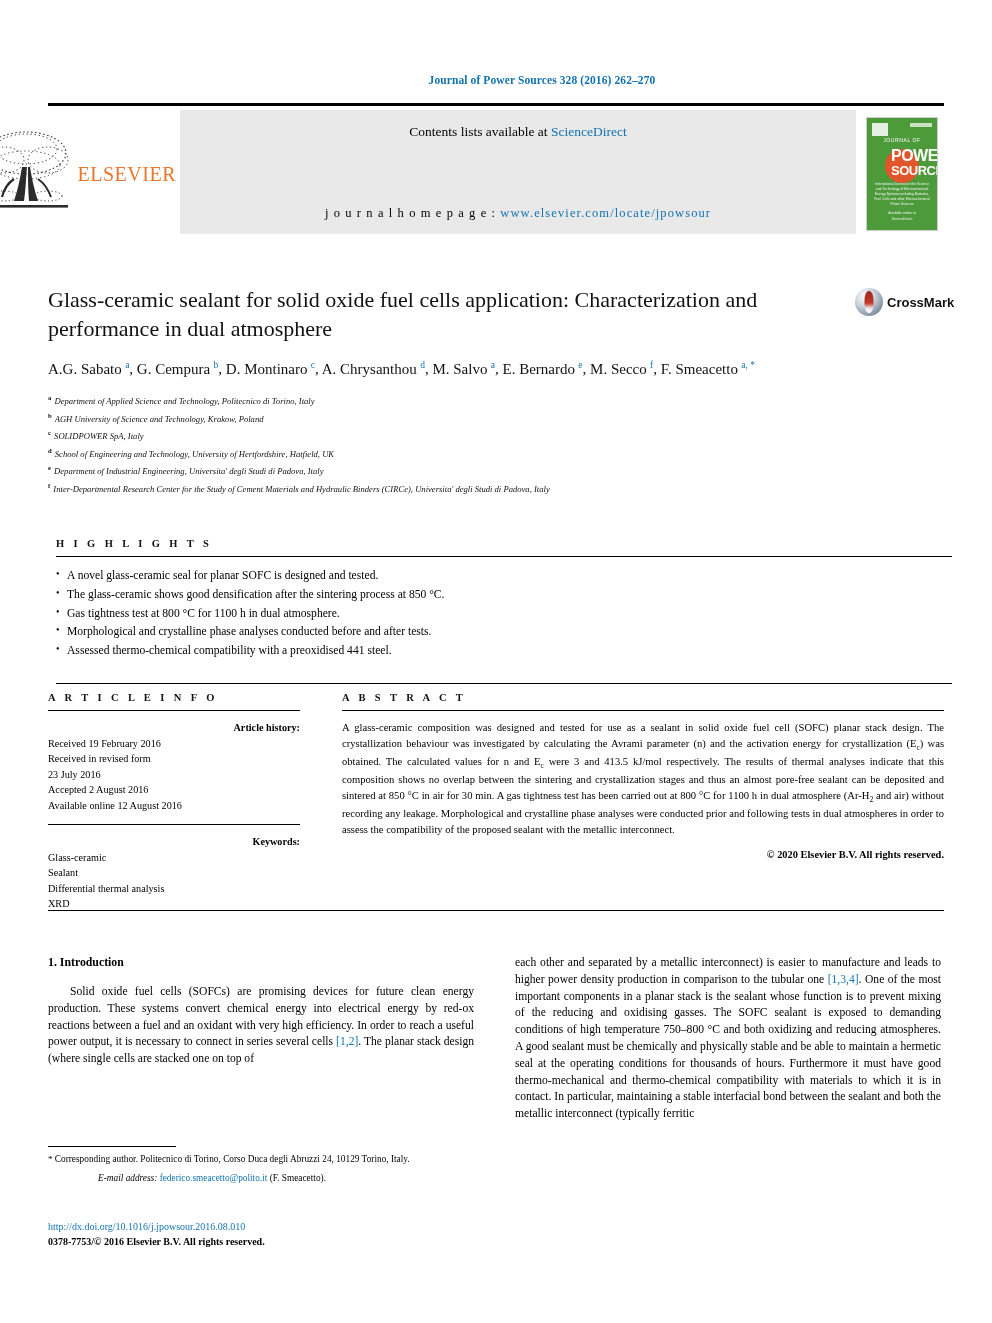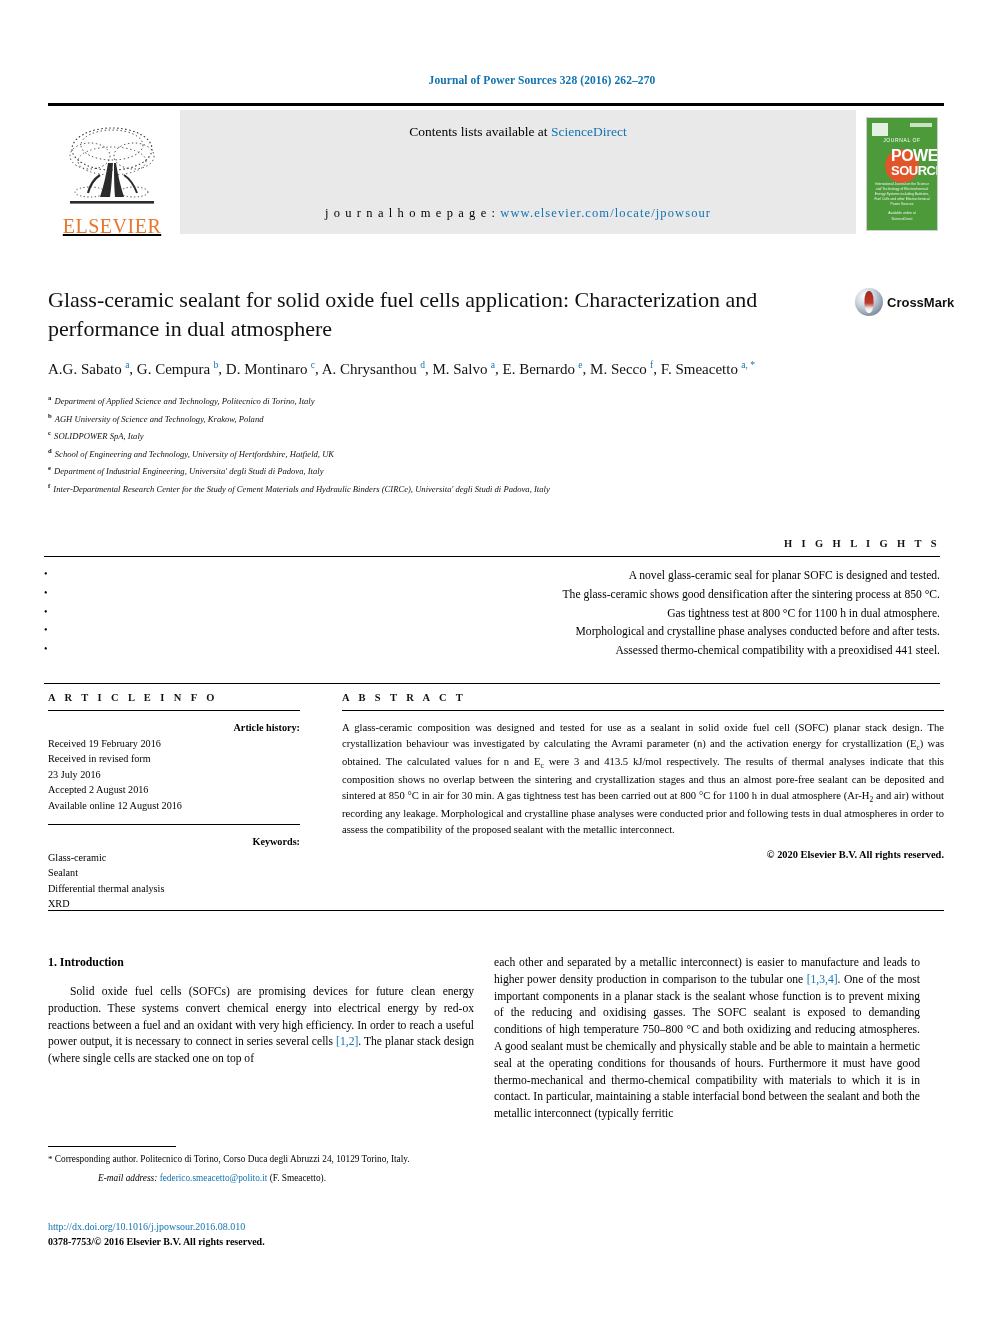--- a/index.html
+++ b/index.html
@@ -49,25 +49,24 @@
     position: relative;
     display: flex;
     align-items: stretch;
     height: 128px;
     padding-top: 4px;
   }
   .elsevier-logo {
     width: 128px;
     flex: 0 0 128px;
     display: flex;
-    flex-direction: column;
+    flex-direction: row;
     align-items: center;
     justify-content: flex-end;
     padding-bottom: 2px;
-    text-decoration: underline;
   }
   .tree {
     width: 104px;
     height: 92px;
     position: relative;
   }
   .elsevier-word {
     font-family: "Liberation Serif", serif;
     font-size: 20px;
     letter-spacing: 0.5px;
@@ -249,23 +248,22 @@
     font-style: normal;
     font-weight: bold;
     font-size: 6.6px;
     padding-right: 1px;
   }
 
   
   .hl-section {
     position: absolute;
     top: 538px;
-    left: 44px;
+    left: 56px;
     width: 896px;
-    text-align: right;
   }
   .sec-label {
     font-size: 10.5px;
     font-weight: bold;
     letter-spacing: 3.4px;
     color: #111;
   }
   .rule {
     border-top: 1px solid #000;
     margin-top: 7px;
@@ -343,21 +341,21 @@
     border-top: 1px solid #000;
   }
 
   
   .body-cols {
     position: absolute;
     top: 955px;
     left: 48px;
     width: 896px;
     display: flex;
-    gap: 20px;
+    gap: 41px;
   }
   .col {
     width: 426px;
     flex: 0 0 426px;
   }
   .h2 {
     font-size: 11.8px;
     font-weight: bold;
     margin: 0 0 14px 0;
   }

